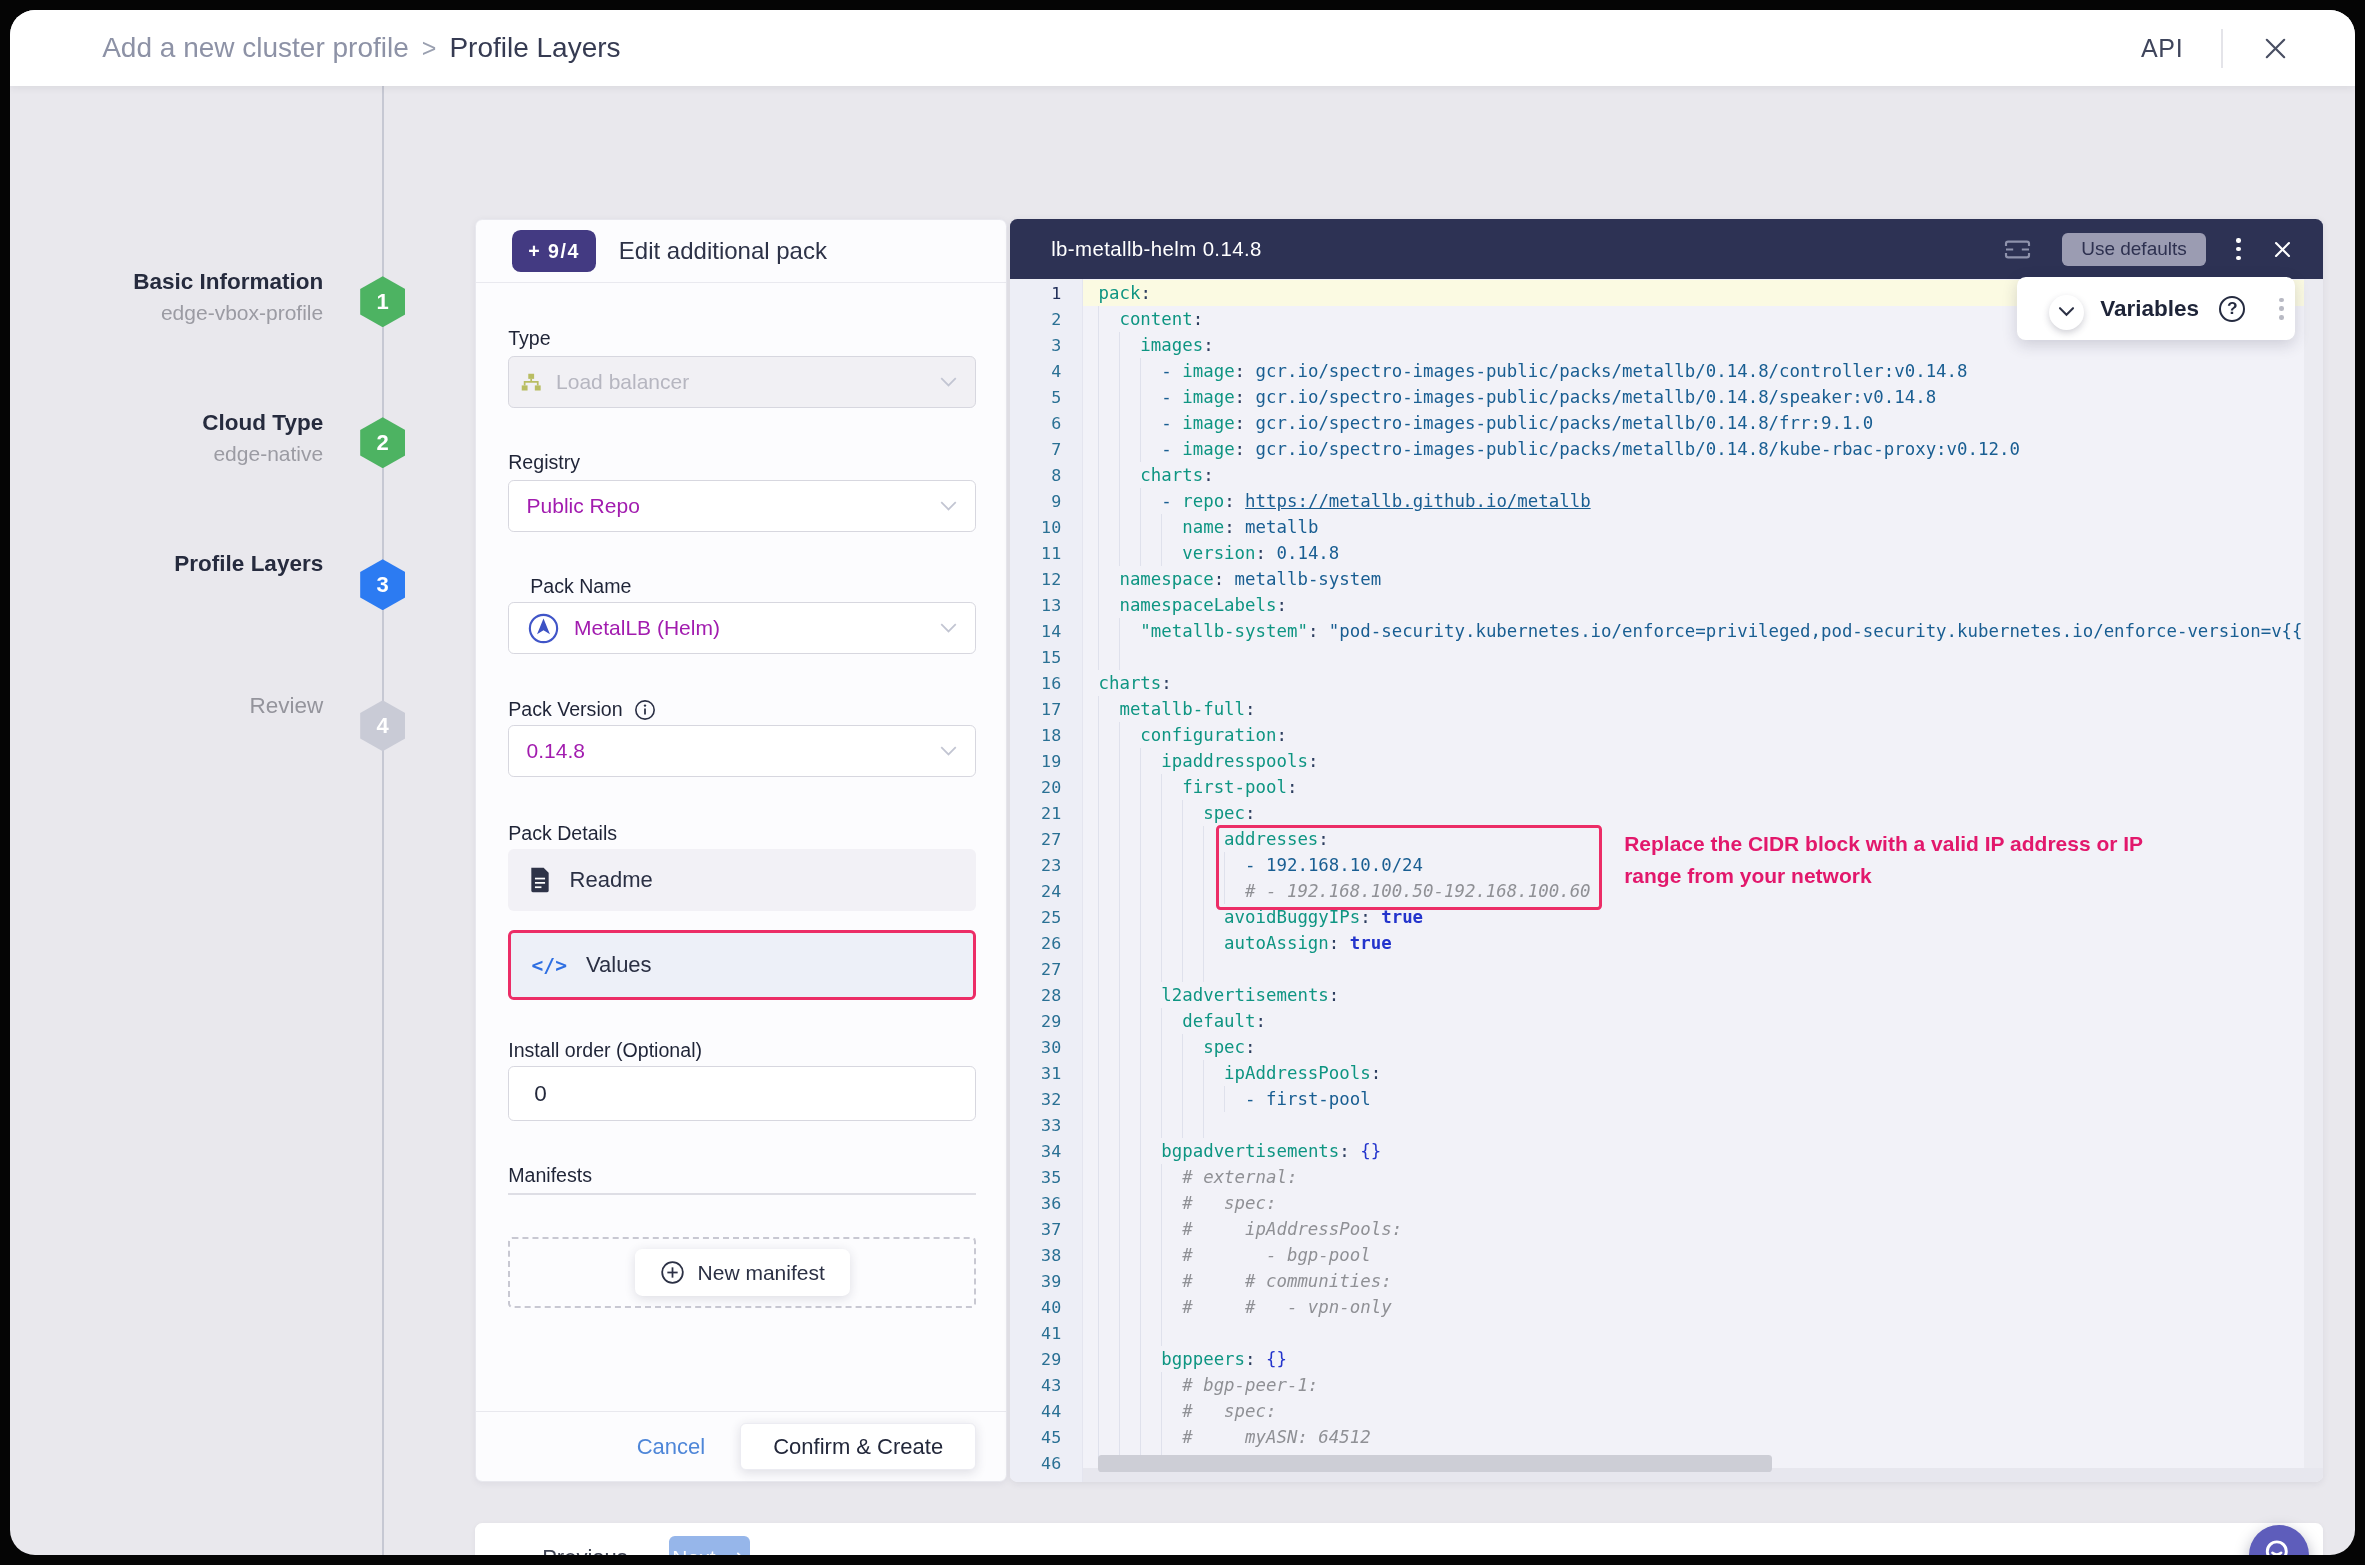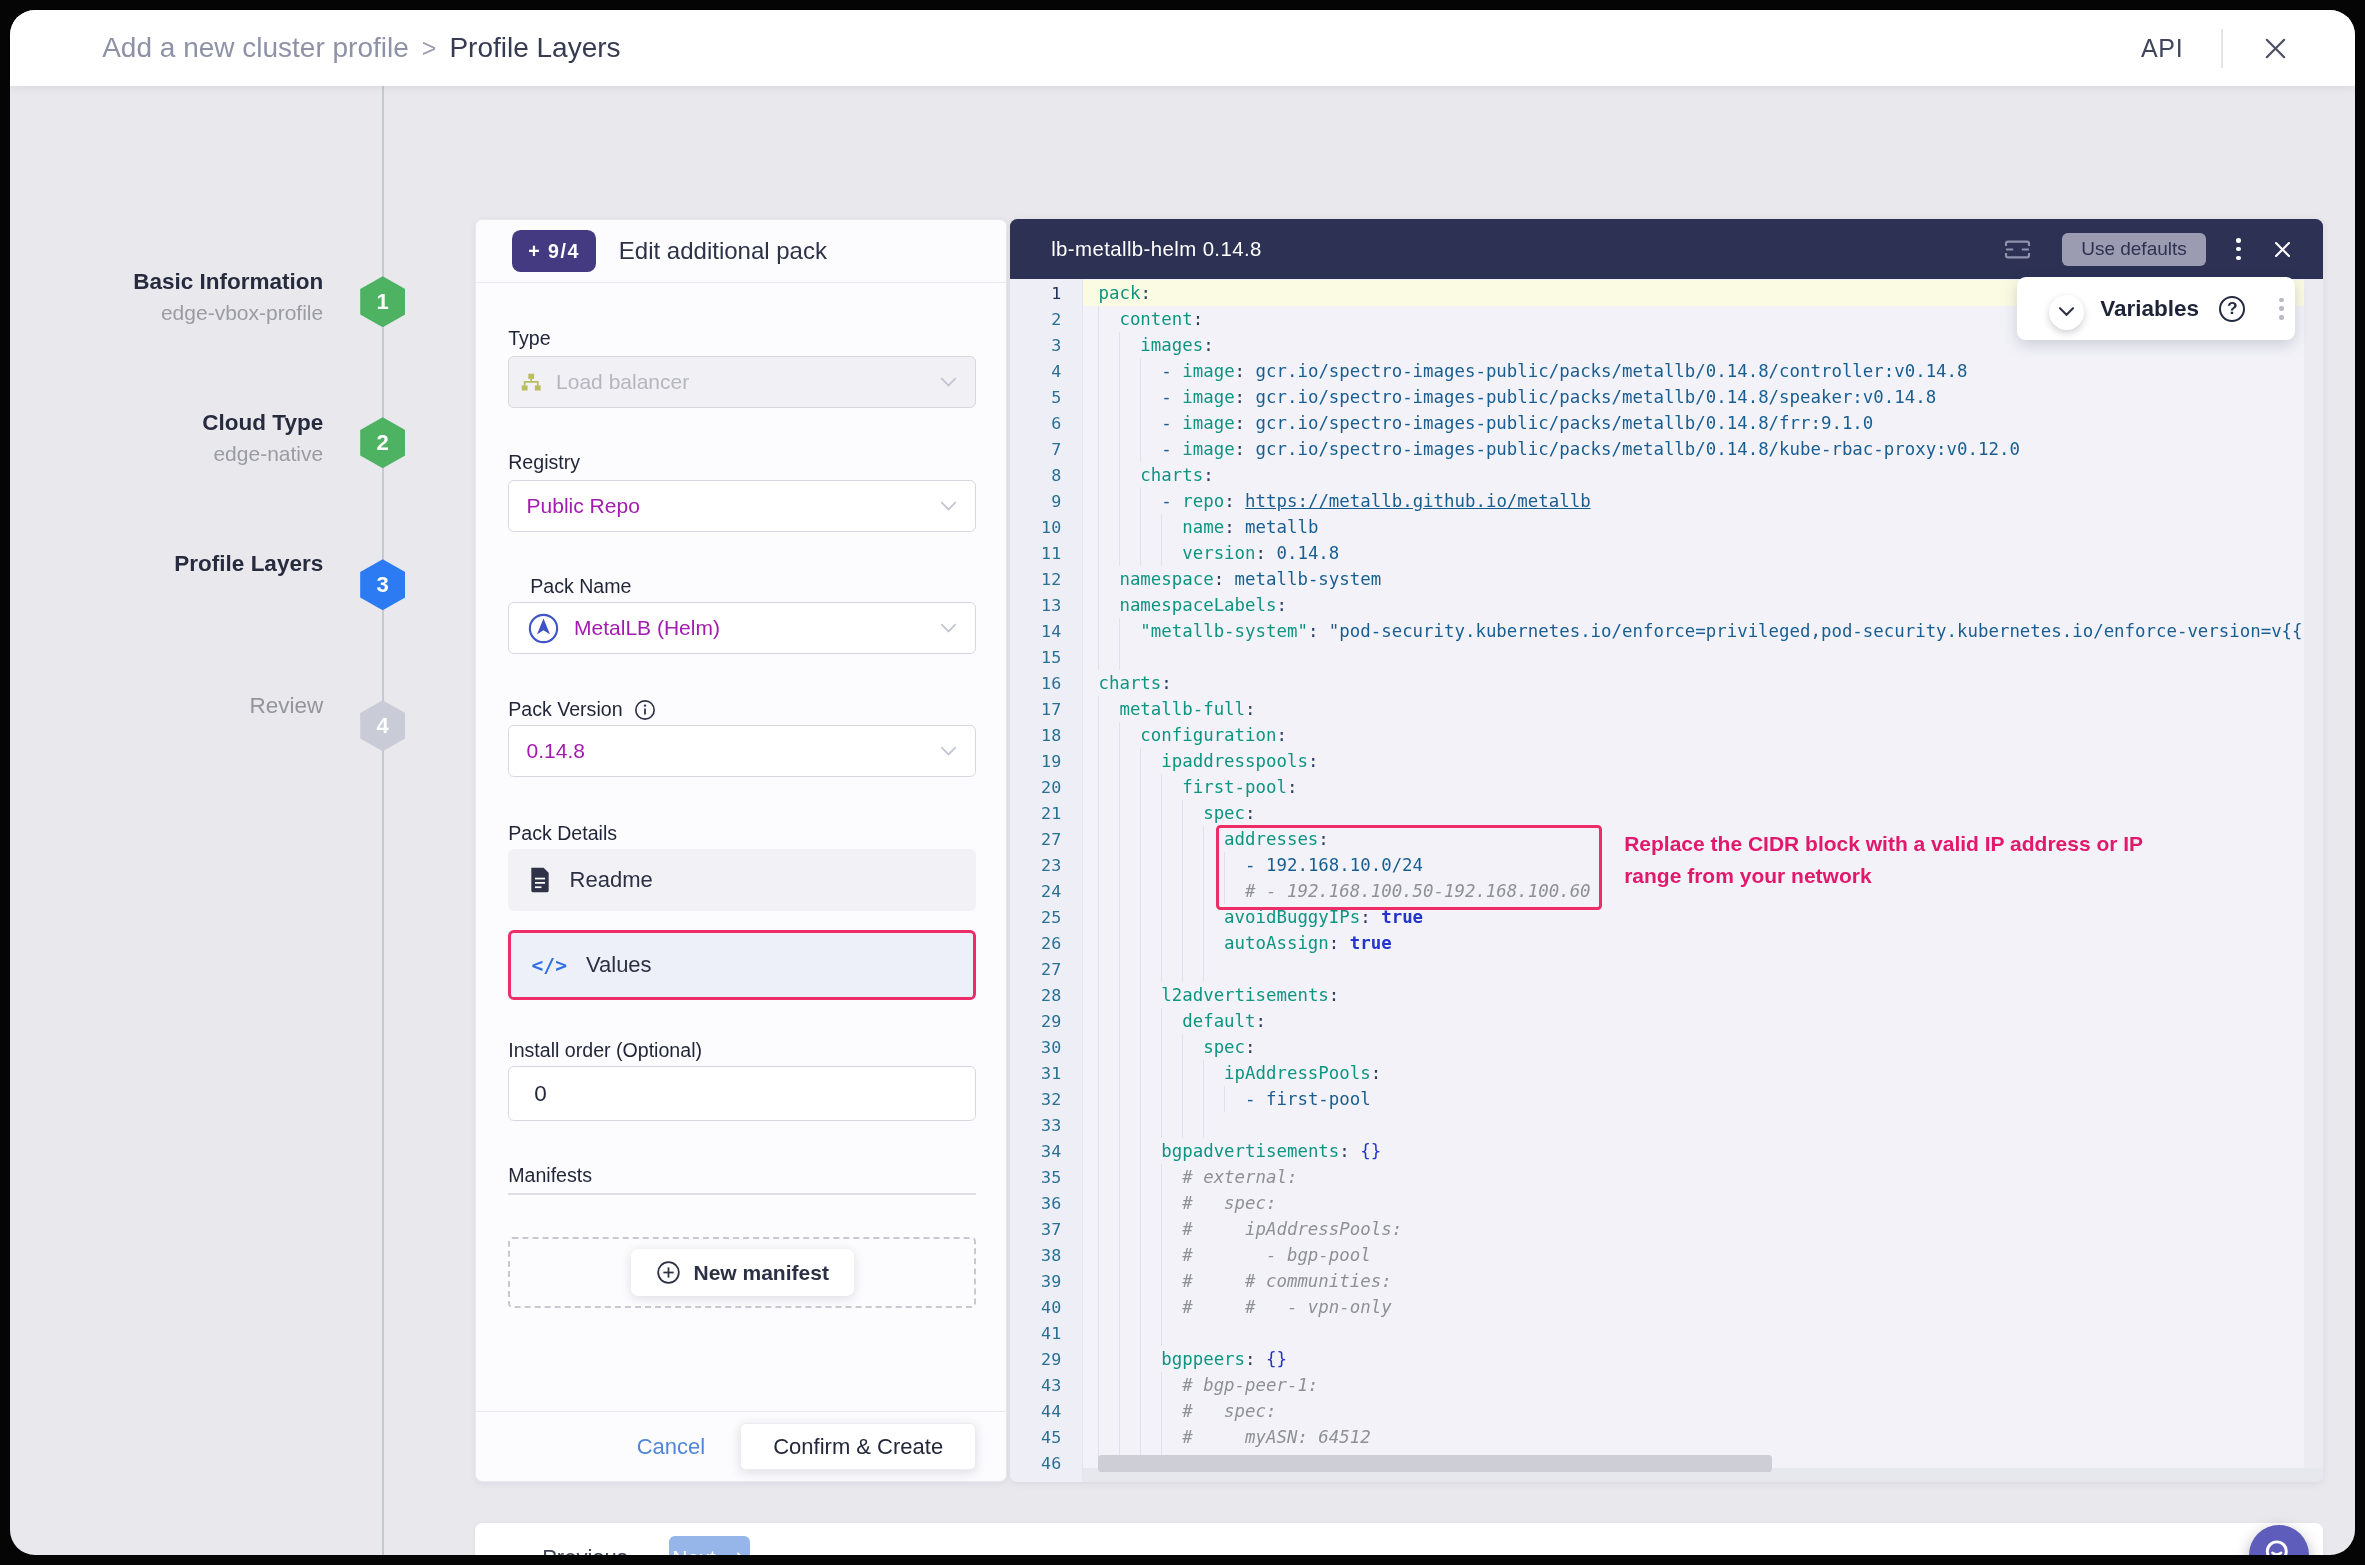--- a/index.html
+++ b/index.html
@@ -57,21 +57,21 @@
   .row-readme { background:#f2f1f6; height:62px; }
   .row-values { background:#edf0f8; height:70px; border:3.6px solid var(--pink); }
   .values-glyph { font-family:"DejaVu Sans Mono", monospace; font-size:19.6px; font-weight:bold; color:#2e6fe2; }
   .f-input { position:absolute; left:32px; width:468px; height:55px; background:#fff; border:1.5px solid #d7d7df;
     border-radius:5.8px; font-size:22.5px; color:#23283b; display:flex; align-items:center; padding:0 25px; }
   .f-hr { position:absolute; left:32px; width:468px; height:1.5px; background:#dedee5; }
   .dash-box { position:absolute; left:32px; width:468px; height:71px; border:2.2px dashed #c8c8d2; border-radius:4.4px;
     display:flex; align-items:center; justify-content:center; }
   .new-manifest-btn { background:#fff; border-radius:7.3px; box-shadow:0 2.9px 10.2px rgba(40,40,70,.14);
     height:47px; padding:0 25px; display:flex; align-items:center; gap:13px; font-size:21px; color:#2b3044;
-    border:none; cursor:pointer; font-family:inherit;font-weight:bold; }
+    border:none; cursor:pointer; font-family:inherit; }
   .fp-footer { position:absolute; left:0; right:0; bottom:0; height:70px; border-top:1.5px solid #e8e8ee;
     display:flex; align-items:center; justify-content:flex-end; gap:35px; padding-right:30px; }
   .cancel-btn { font-size:22px; color:#4e86d8; background:none; border:none; cursor:pointer; font-family:inherit; }
   .confirm-btn { width:236px; height:47px; background:#fff; border:0.7px solid #ececf2; border-radius:5.8px;
     box-shadow:0 2.9px 10.2px rgba(40,40,70,.14); font-size:22px; color:#23283b; cursor:pointer; font-family:inherit; }
 
   
   .editor-panel { position:absolute; left:1000px; top:133px; width:1313px; height:1263px;
     background:#f2f2f8; border-radius:7.3px; overflow:hidden; box-shadow:0 1.5px 7.3px rgba(40,40,60,.08); z-index:5; }
   .ed-header { position:absolute; left:0; right:0; top:0; height:60px; background:var(--navy);

